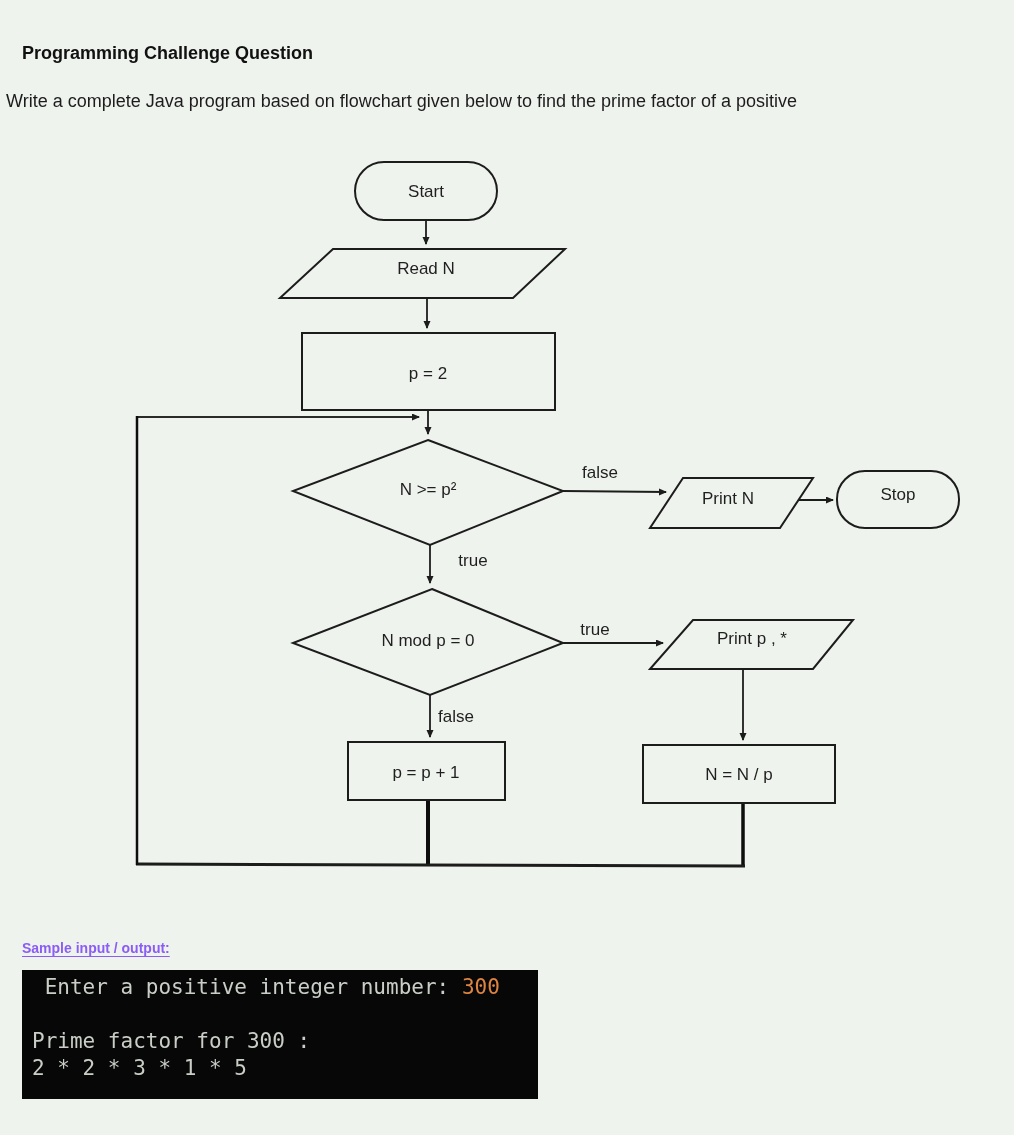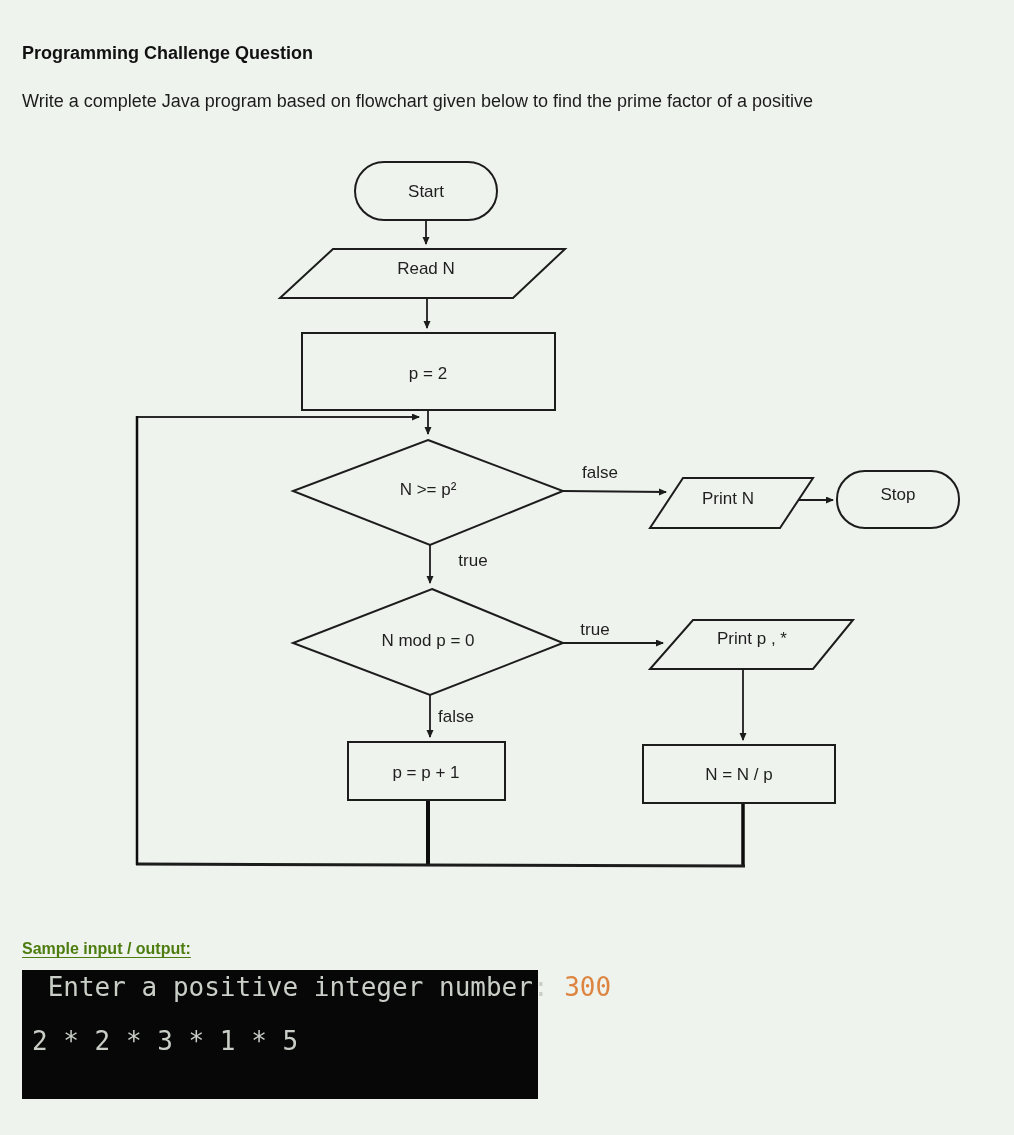--- a/index.html
+++ b/index.html
@@ -10,42 +10,42 @@
     color: #1a1a1a;
     position: relative;
     overflow: hidden;
   }
   .abs { position: absolute; }
   .page-title {
     left: 22px; top: 43px;
     font-size: 18px; font-weight: bold; color: #111;
   }
   .description {
-    left: 22px; top: 87px;
+    left: 6px; top: 87px;
     font-size: 18px; line-height: 28px; color: #1c1c1c;
   }
   .flowchart-svg { left: 0; top: 0; }
   .flowchart-svg text {
     font-family: "Liberation Sans", sans-serif;
     font-size: 17px;
     fill: #1f1f1f;
   }
   .sample-heading {
     left: 22px; top: 940px;
-    font-size: 16px; font-weight: bold; color: #4d7c0f;
+    font-size: 14px; font-weight: bold; color: #8b5cf6;
     text-decoration: underline;
     text-underline-offset: 3px;
   }
   .terminal {
     left: 22px; top: 970px;
     width: 516px; height: 129px;
     background: #070707;
     padding: 4px 8px 0 10px;
     font-family: "DejaVu Sans Mono", monospace;
-    font-size: 26px;
+    font-size: 21px;
     line-height: 27px;
     color: #c9cfc7;
   }
   .terminal .tline { white-space: pre; }
   .terminal .blank-line { height: 27px; }
   .terminal .hl { color: #dd8540; }
 </style>
 </head>
 <body>
 
@@ -112,14 +112,15 @@
 
   <rect x="643" y="745" width="192" height="58" fill="#eff3ee" stroke="#1c1c1c" stroke-width="2"></rect>
   <text x="739" y="774" text-anchor="middle" dominant-baseline="central">N = N / p</text>
 </svg>
 
 <div class="abs sample-heading">Sample input / output:</div>
 
 <div class="abs terminal">
   <div class="tline"><span> Enter a positive integer number: </span><span class="hl">300</span></div>
   <div class="blank-line"></div>
+  <div class="tline">Prime factor for 300 :</div>
   <div class="tline">2 * 2 * 3 * 1 * 5</div>
 </div>
 
 </body></html>

